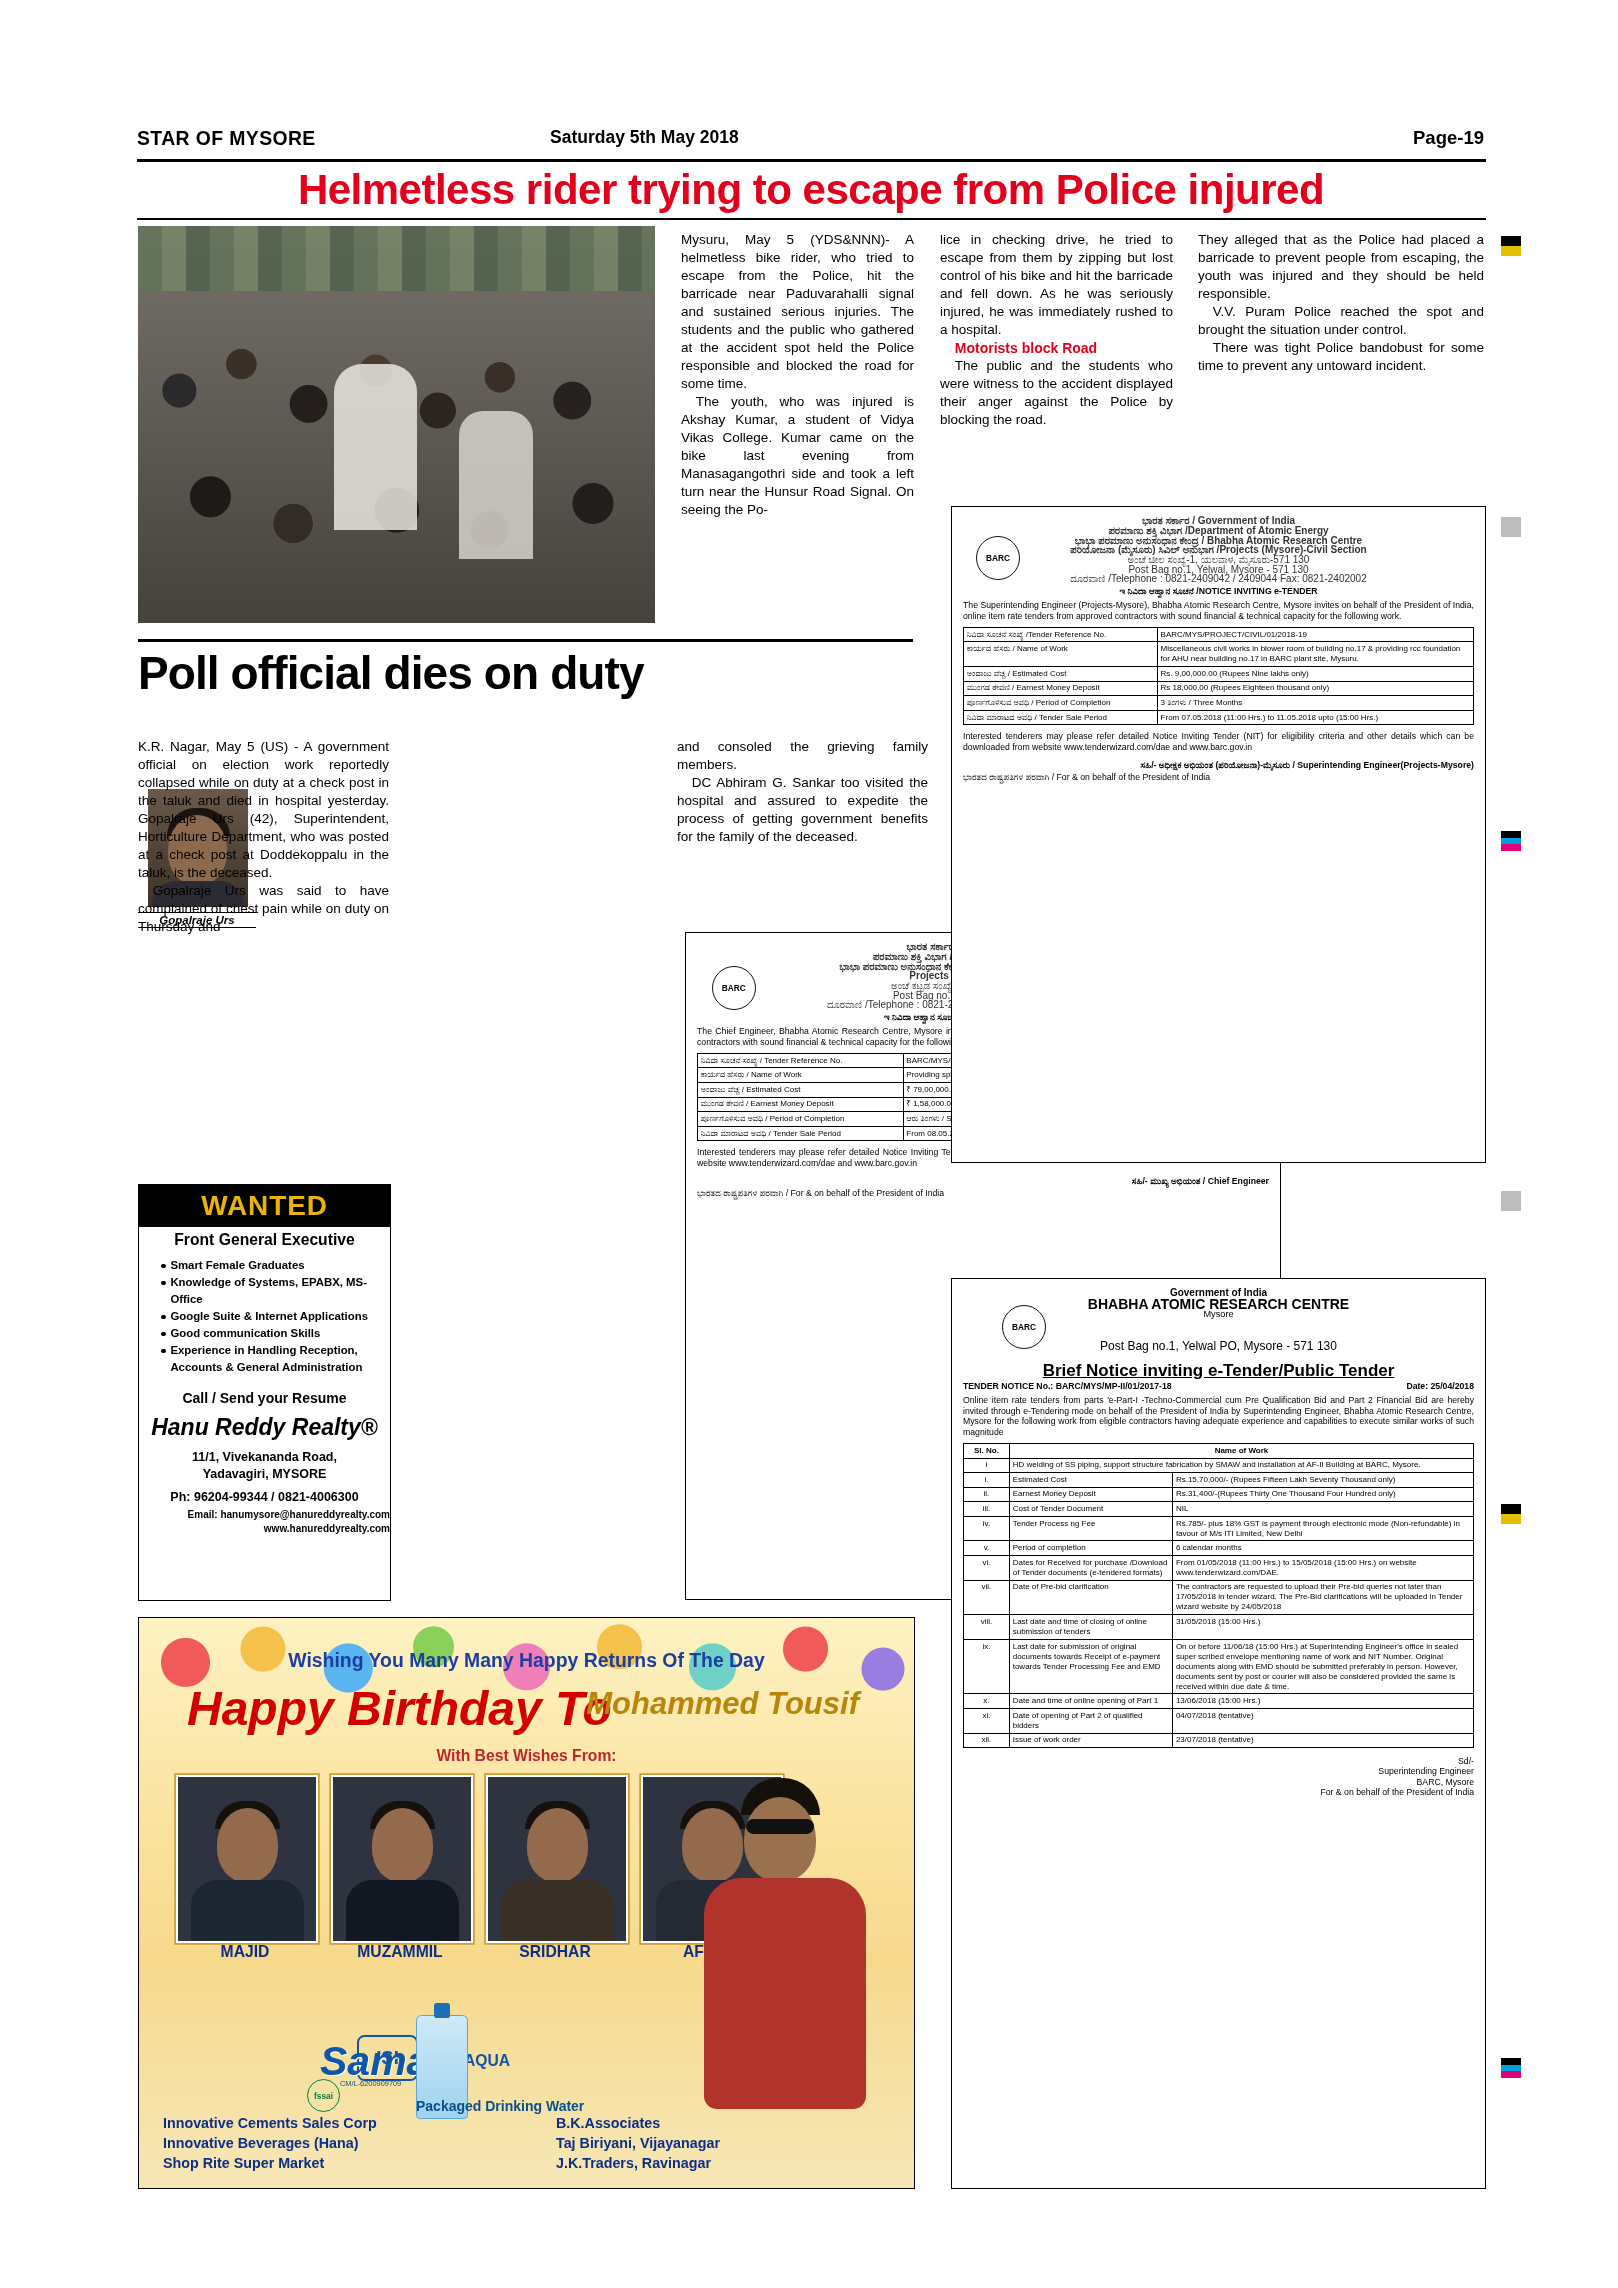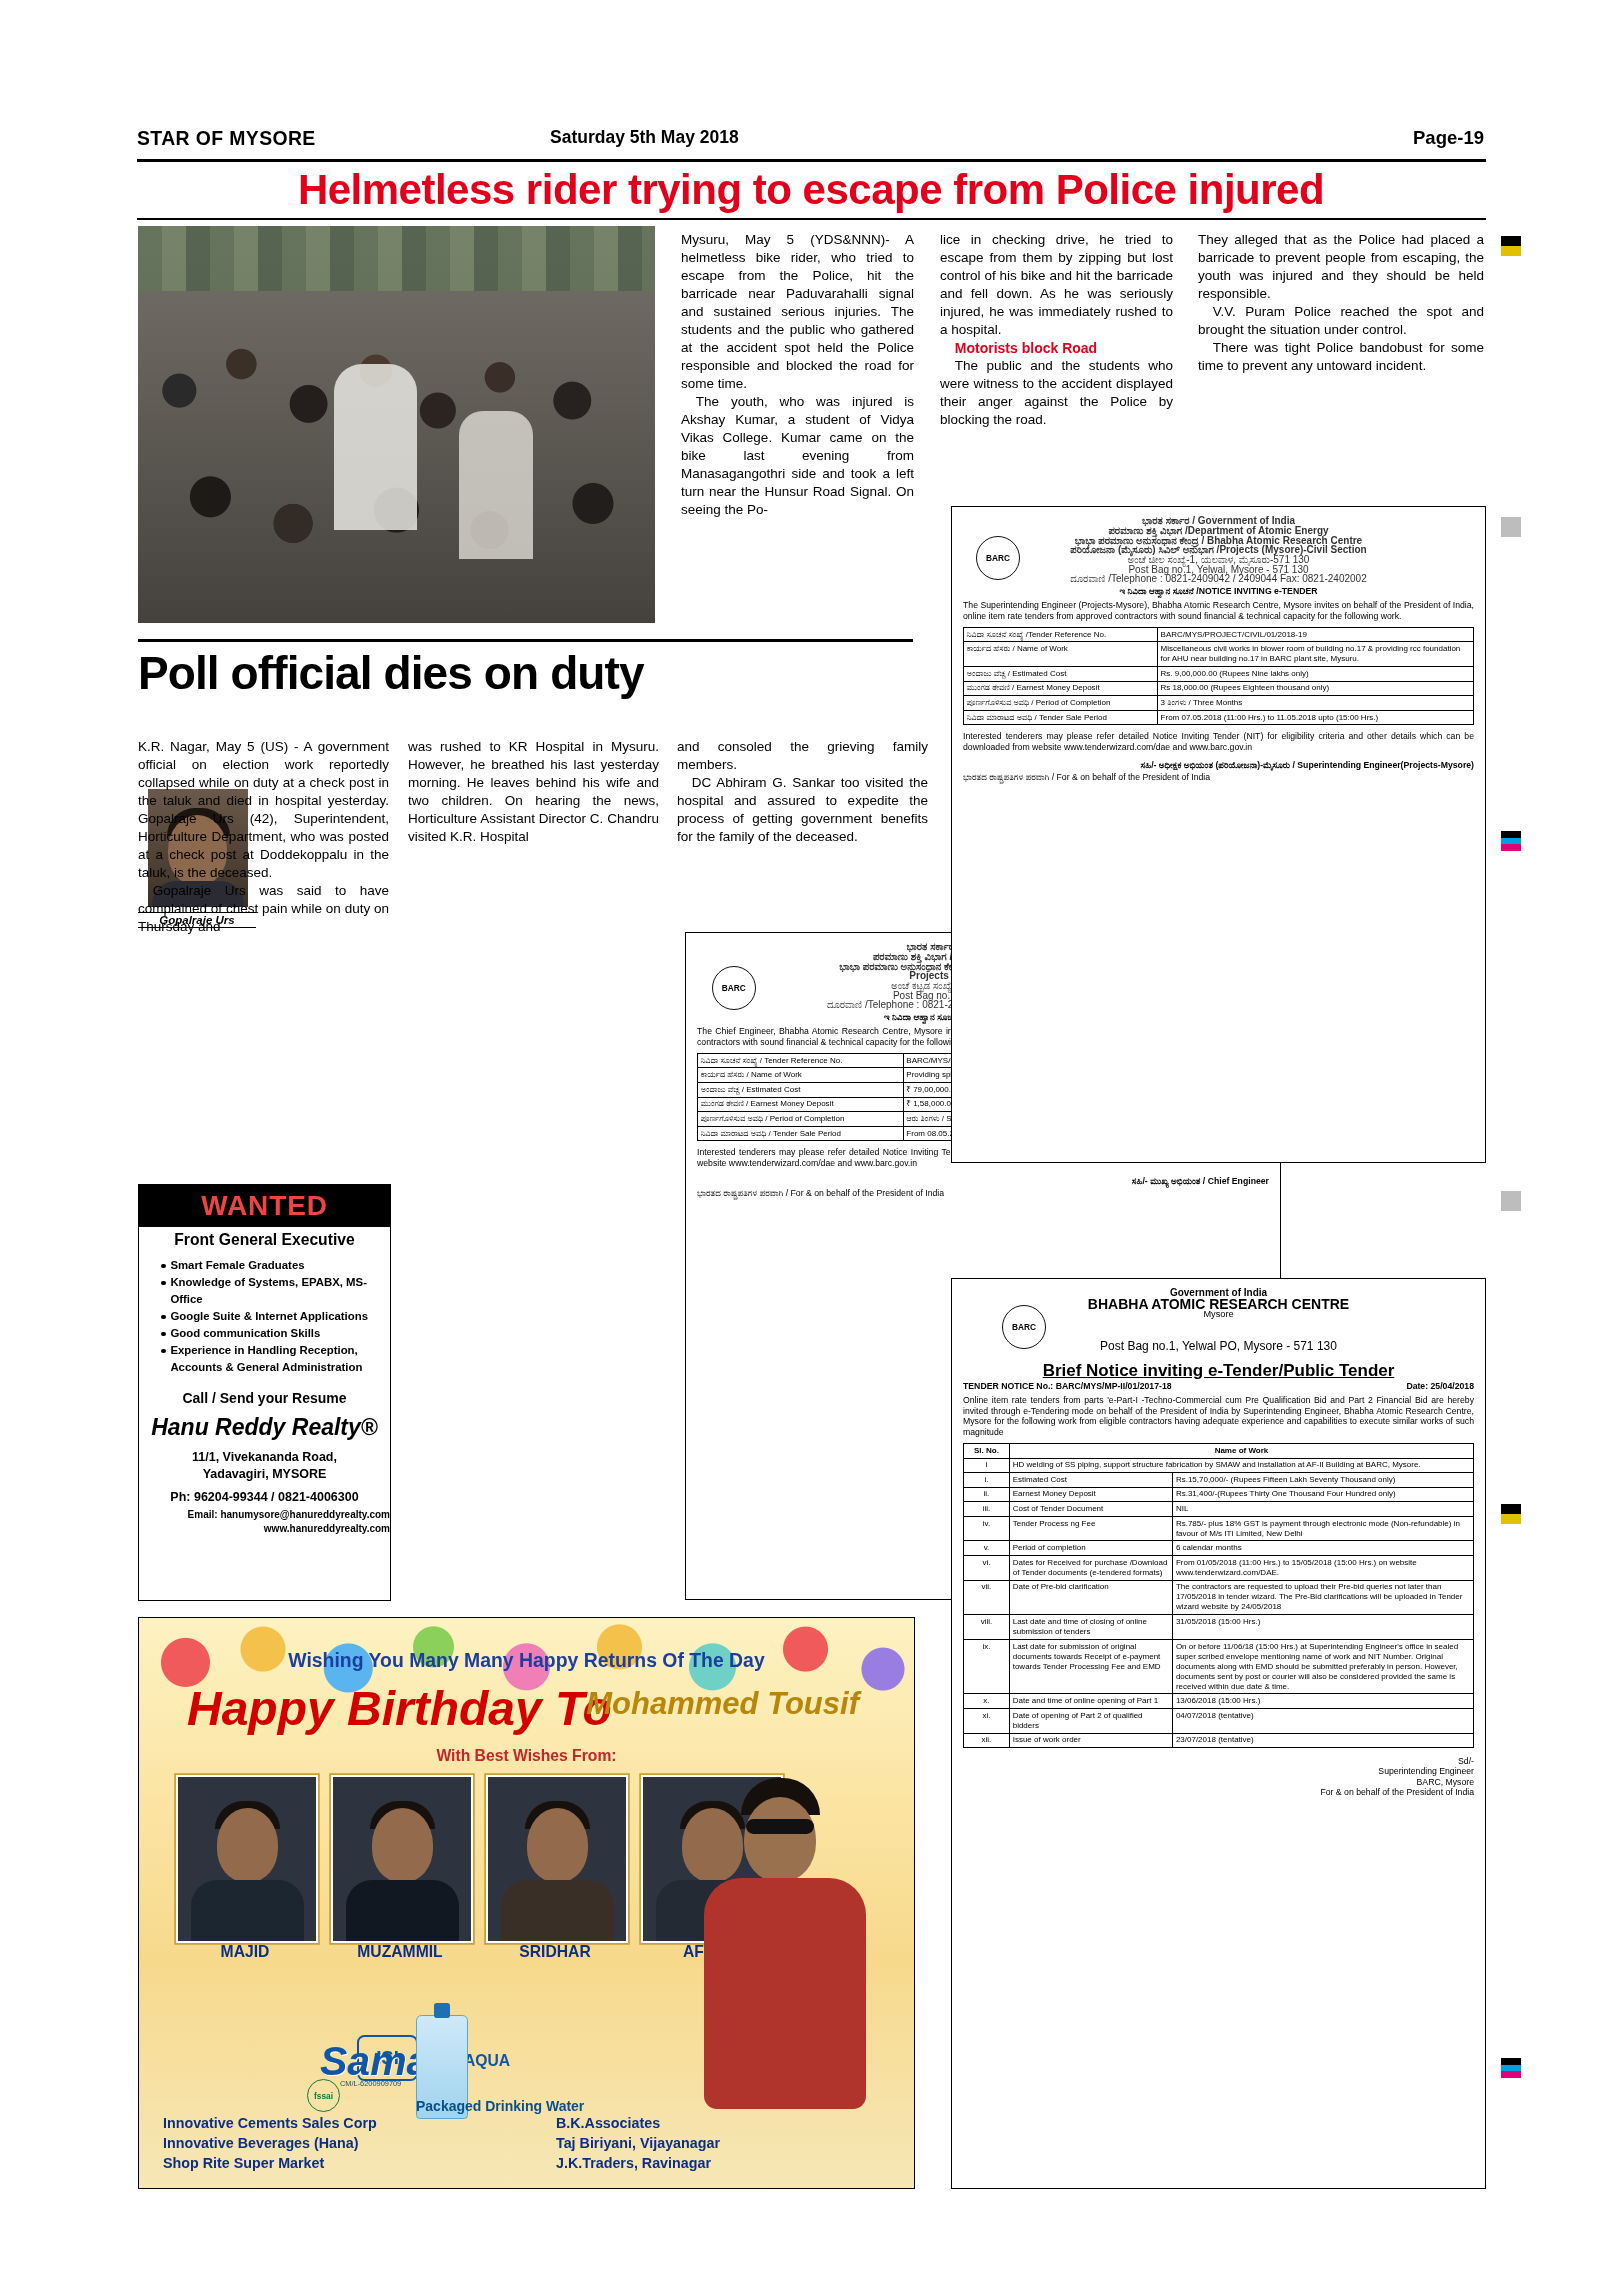--- a/index.html
+++ b/index.html
@@ -54,21 +54,21 @@
   .mug{position:absolute;left:148px;top:789px;width:100px;height:118px;background:linear-gradient(#6b5a4b,#3d3127);overflow:hidden;}
   .mug .face{position:absolute;left:20px;top:26px;width:59px;height:70px;border-radius:50% 50% 45% 45%;background:#8d6a4e;}
   .mug .hair{position:absolute;left:18.5px;top:18.5px;width:63px;height:28px;border-radius:31px 31px 0 0;background:#1c1410;}
   .mug .shirt{position:absolute;left:3.7px;top:92px;width:92px;height:31px;background:#2b2b33;border-radius:24px 24px 0 0;}
   .mugcap{position:absolute;left:138px;top:912px;width:118px;text-align:center;font-size:11.5px;font-weight:bold;font-style:italic;
      border-top:0.9px solid #000;border-bottom:0.9px solid #000;padding:0.9px 0;}
 
   
   .wanted{position:absolute;left:138px;top:1184px;width:251px;height:415px;border:1.8px solid #000;background:#fff;}
   .wanted .bar{position:absolute;left:0;top:0;width:100%;height:42px;background:#000;}
-  .wanted .bar span{display:block;color:#ef4444;text-align:center;font-size:28px;font-weight:bold;line-height:42px;letter-spacing:0.9px;}
+  .wanted .bar span{display:block;color:#eab308;text-align:center;font-size:28px;font-weight:bold;line-height:42px;letter-spacing:0.9px;}
   .wanted .sub{position:absolute;left:0;top:46px;width:100%;text-align:center;font-size:15.7px;font-weight:bold;}
   .wanted ul{position:absolute;left:9.2px;top:72px;width:233px;margin:0;padding:0 0 0 13px;list-style:none;}
   .wanted ul li{font-size:11.4px;font-weight:bold;line-height:17px;position:relative;padding-left:9.2px;}
   .wanted ul li:before{content:"";position:absolute;left:0;top:6.5px;width:4.6px;height:4.6px;background:#000;border-radius:50%;}
   .wanted .cta{position:absolute;left:0;top:205px;width:100%;text-align:center;font-size:14px;font-weight:bold;}
   .wanted .brand{position:absolute;left:0;top:229px;width:100%;text-align:center;font-size:23px;font-weight:bold;font-style:italic;}
   .wanted .addr{position:absolute;left:0;top:264px;width:100%;text-align:center;font-size:12.5px;font-weight:bold;line-height:16.6px;}
   .wanted .ph{position:absolute;left:0;top:305px;width:100%;text-align:center;font-size:12.5px;font-weight:bold;}
   .wanted .em{position:absolute;left:0;top:323px;width:100%;text-align:right;font-size:10px;font-weight:bold;line-height:14px;}
 
@@ -174,23 +174,20 @@
     <div class="hair"></div>
       <div class="face"></div>
       <div class="shirt"></div>
   </div>
   <div class="mugcap">Gopalraje Urs</div>
 
   <div class="col" style="left:138px;top:738px;width:251px;">
     <p class="first" style="shape-outside:none;">K.R. Nagar, May 5 (US) - A government official on election work reportedly collapsed while on duty at a check post in the taluk and died in hospital yesterday. Gopalraje Urs (42), Superintendent, Horticulture Department, who was posted at a check post at Doddekoppalu in the taluk, is the deceased.</p>
     <p>Gopalraje Urs was said to have complained of chest pain while on duty on Thursday and</p>
   </div>
-  <div class="col" style="left:408px;top:738px;width:251px;">
-    <p class="first">was rushed to KR Hospital in Mysuru. However, he breathed his last yesterday morning. He leaves behind his wife and two children. On hearing the news, Horticulture Assistant Director C. Chandru visited K.R. Hospital</p>
-  </div>
   <div class="col" style="left:677px;top:738px;width:251px;">
     <p class="first">and consoled the grieving family members.</p>
     <p>DC Abhiram G. Sankar too visited the hospital and assured to expedite the process of getting government benefits for the family of the deceased.</p>
   </div>
 
   <div class="wanted">
     <div class="bar">
       <span>WANTED</span>
     </div>
     <div class="sub">Front General Executive</div>

